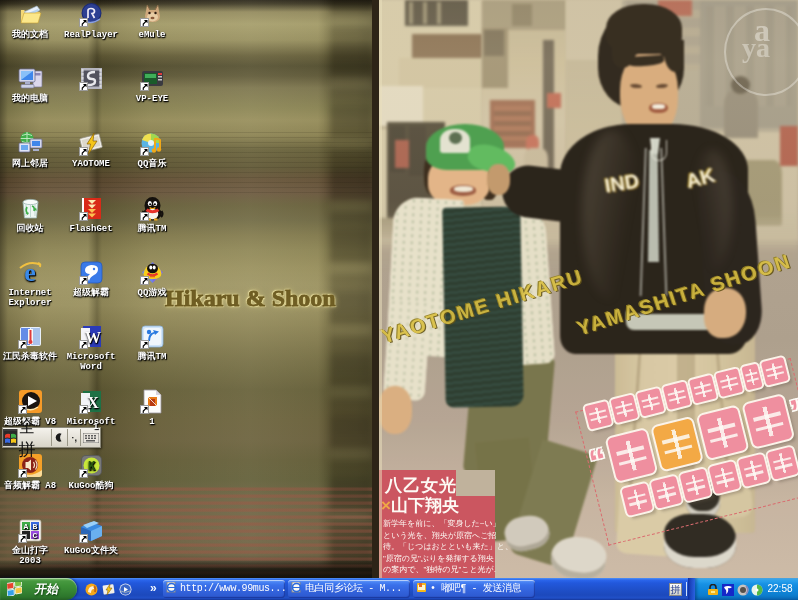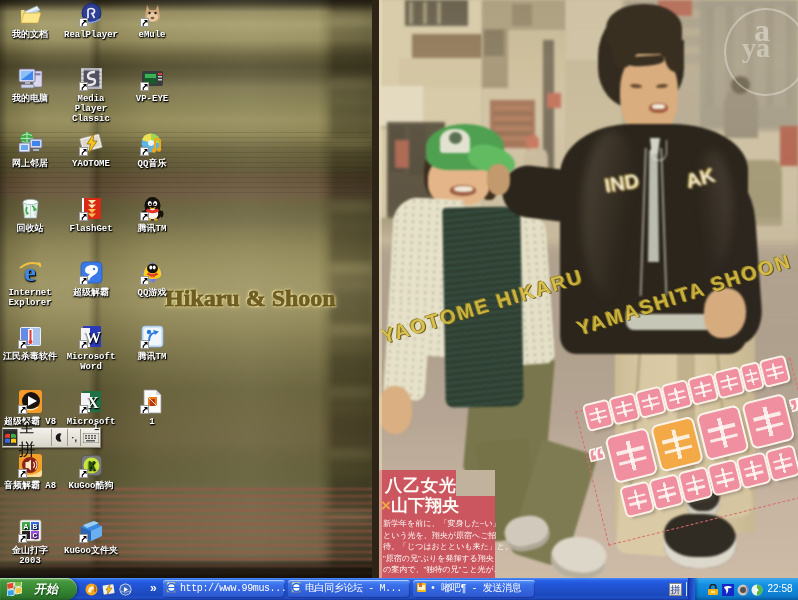--- a/index.html
+++ b/index.html
@@ -356,21 +356,20 @@
           <rect x="20.5" y="3" width="2" height="2.6"></rect>
           <rect x="20.5" y="7" width="2" height="2.6"></rect>
           <rect x="20.5" y="11" width="2" height="2.6"></rect>
           <rect x="20.5" y="15" width="2" height="2.6"></rect>
           <rect x="20.5" y="19" width="2" height="2.6"></rect>
         </g>
         <path d="M16 6 q-7 0 -7 4 q0 3 4 3 q3 0 3 2.5 q0 3.5 -7 3.5" stroke="#e8e8ec" stroke-width="2.4" fill="none"></path>
       </svg>
       <span class="sc"></span>
     </div>
-    <div class="lab">Media Player<br>Classic</div>
   </div>
 <div class="ico" style="left:59px;top:131px">
     <div class="img">
       <svg width="25" height="25" viewBox="0 0 25 25">
         <rect x="2" y="5" width="20" height="14" rx="1" fill="#f2efe8" stroke="#9a968a" stroke-width=".7" transform="rotate(-14 12 12)"></rect>
         <rect x="3.5" y="7" width="17" height="10" fill="#dcd8cc" transform="rotate(-14 12 12)"></rect>
         <path d="M15 2 L8 13 L11.5 13 L9.5 23 L18 10 L14 10 Z" fill="#f5c518" stroke="#8a6000" stroke-width=".7"></path>
       </svg>
       <span class="sc"></span>
     </div>

